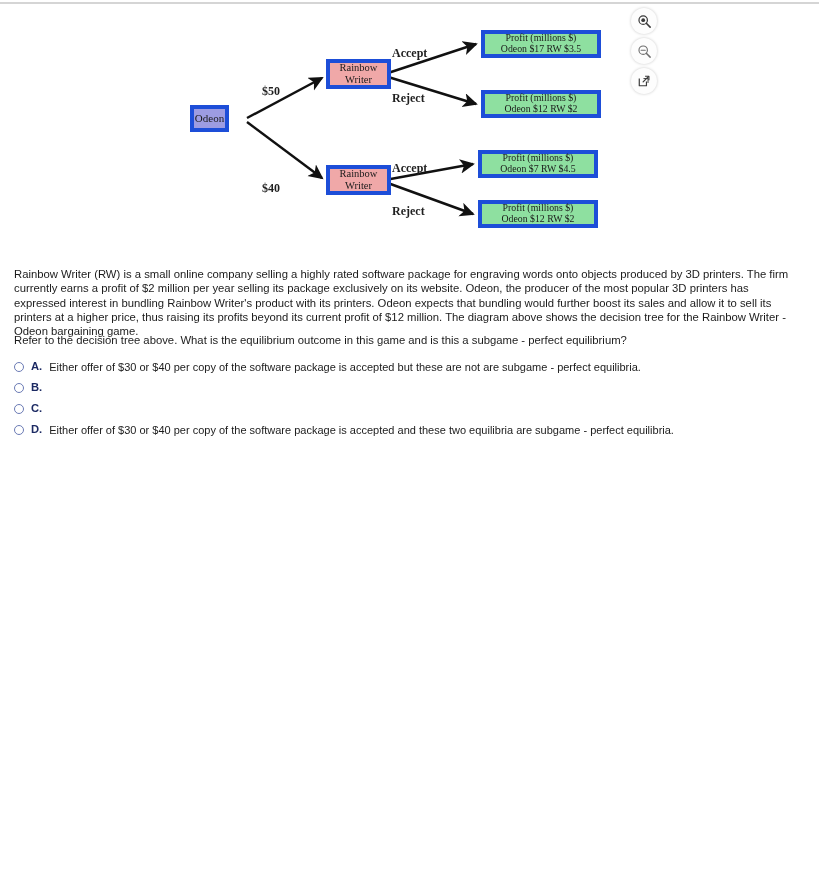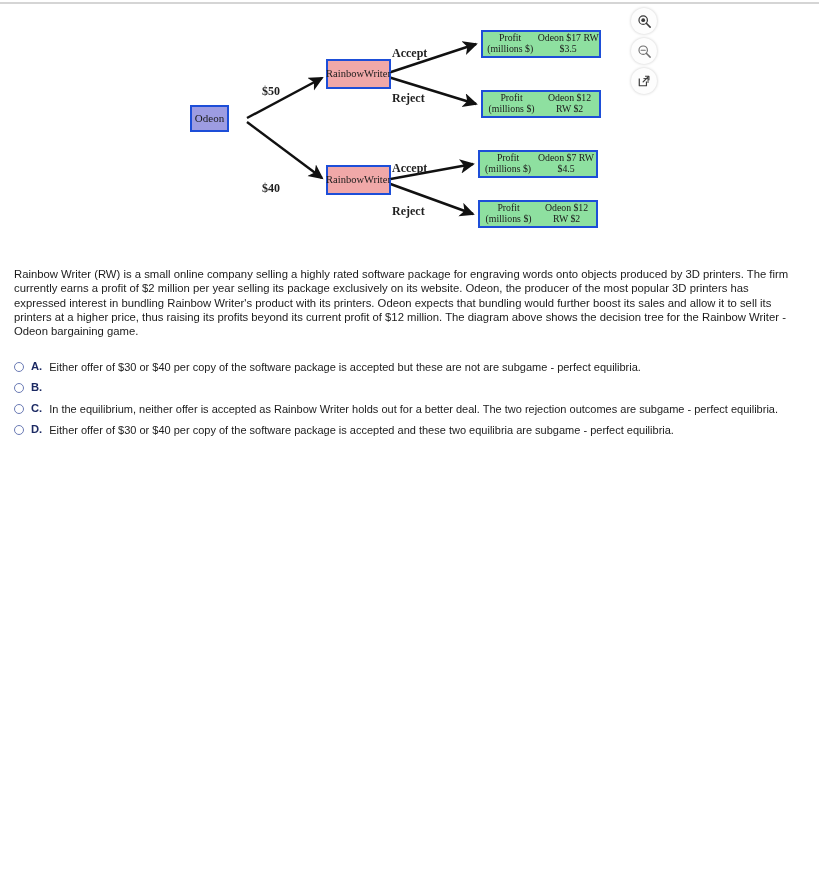--- a/index.html
+++ b/index.html
@@ -46,27 +46,27 @@
 
   
   .tree {
     position: absolute;
     left: 186px; top: 26px;
     width: 420px; height: 212px;
   }
   .tree svg { position: absolute; left: 0; top: 0; }
   .node {
     position: absolute;
-    border: 2px solid #1d4ed8;
+    border: 4px solid #1d4ed8;
     font-family: "Liberation Serif", serif;
     color: #1a1a1a;
     text-align: center;
     line-height: 1.12;
     display: flex;
-    flex-direction: row;
+    flex-direction: column;
     align-items: center;
     justify-content: center;
   }
   .node-odeon {
     left: 4px; top: 79px;
     width: 39px; height: 27px;
     background: #9d9ce2;
     font-size: 11px;
   }
   .node-rw {
@@ -239,38 +239,38 @@
     <div class="edge-lbl lbl-30">$50</div>
     <div class="edge-lbl lbl-40">$40</div>
     <div class="edge-lbl lbl-acc-1">Accept</div>
     <div class="edge-lbl lbl-rej-1">Reject</div>
     <div class="edge-lbl lbl-acc-2">Accept</div>
     <div class="edge-lbl lbl-rej-2">Reject</div>
   </div>
 
   <div class="passage">Rainbow Writer (RW) is a small online company selling a highly rated software package for engraving words onto objects produced by 3D printers.  The firm currently earns a profit of $2 million per year selling its package exclusively on its website. Odeon, the producer of the most popular 3D printers has expressed interest in bundling Rainbow Writer's product with its printers. Odeon expects that bundling would further boost its sales and allow it to sell its printers at a higher price, thus raising its profits beyond its current profit of $12 million.  The diagram above shows the decision tree for the Rainbow Writer - Odeon bargaining game.</div>
 
+  <div class="question">Refer to the decision tree above. What is the equilibrium outcome in this game and is this a subgame - perfect equilibrium?</div>
 
   <div class="options">
 
     <div class="option">
       <span class="radio"></span>
       <span class="opt-letter">A.</span>
       <span class="opt-text">Either offer of $30 or $40 per copy of the software package is accepted but these are not are subgame - perfect equilibria.</span>
     </div>
 
     <div class="option">
       <span class="radio"></span>
       <span class="opt-letter">B.</span>
     </div>
 
     <div class="option">
       <span class="radio"></span>
       <span class="opt-letter">C.</span>
-      <span class="opt-text">In the equilibrium, neither offer is accepted as Rainbow Writer holds out for a better deal. The two rejection outcomes are subgame - perfect equilibria.</span>
     </div>
 
     <div class="option">
       <span class="radio"></span>
       <span class="opt-letter">D.</span>
       <span class="opt-text">Either offer of $30 or $40 per copy of the software package is accepted and these two equilibria are subgame - perfect equilibria.</span>
     </div>
 
   </div>
 

